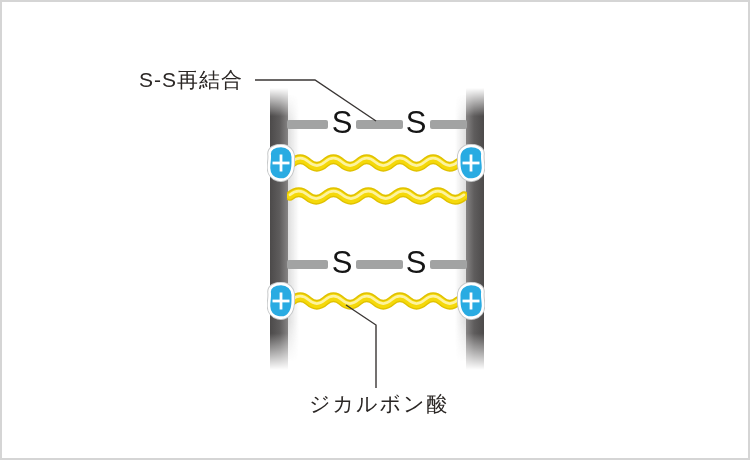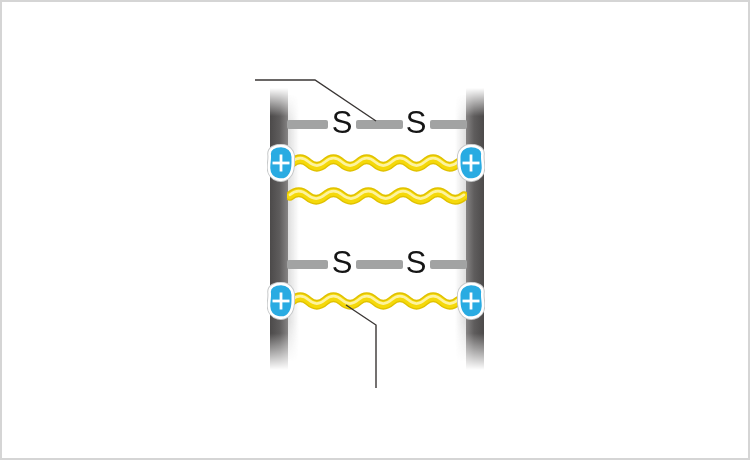--- a/index.html
+++ b/index.html
@@ -116,14 +116,16 @@
       <line x1="14" y1="10.5" x2="14" y2="27.5"></line>
         <line x1="5.5" y1="19" x2="22.5" y2="19"></line>
     </g>
   </svg>
 
   <svg id="leader-overlay" width="750" height="460" viewBox="0 0 750 460">
     <polyline points="253,78 313,78 374,119" fill="none" stroke="#3a3635" stroke-width="1.4"></polyline>
     <polyline points="344,303 374,323 374,386" fill="none" stroke="#3a3635" stroke-width="1.4"></polyline>
   </svg>
 
+  <div id="top-label" class="jp-label">S-S再結合</div>
+  <div id="bottom-label" class="jp-label">ジカルボン酸</div>
 
 </div>
 
 </body></html>

